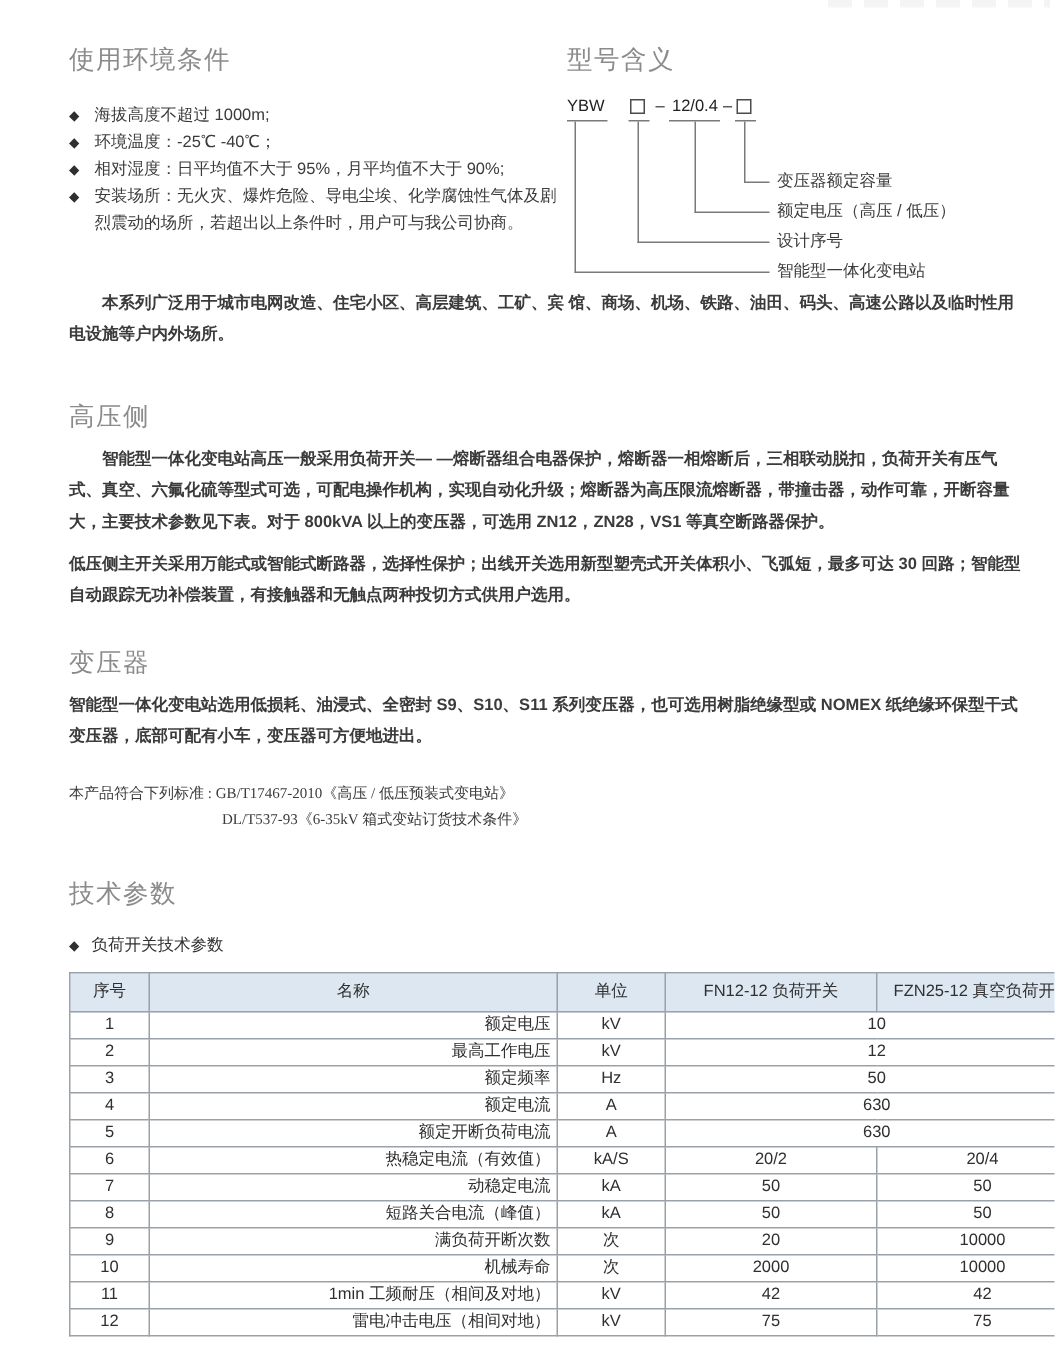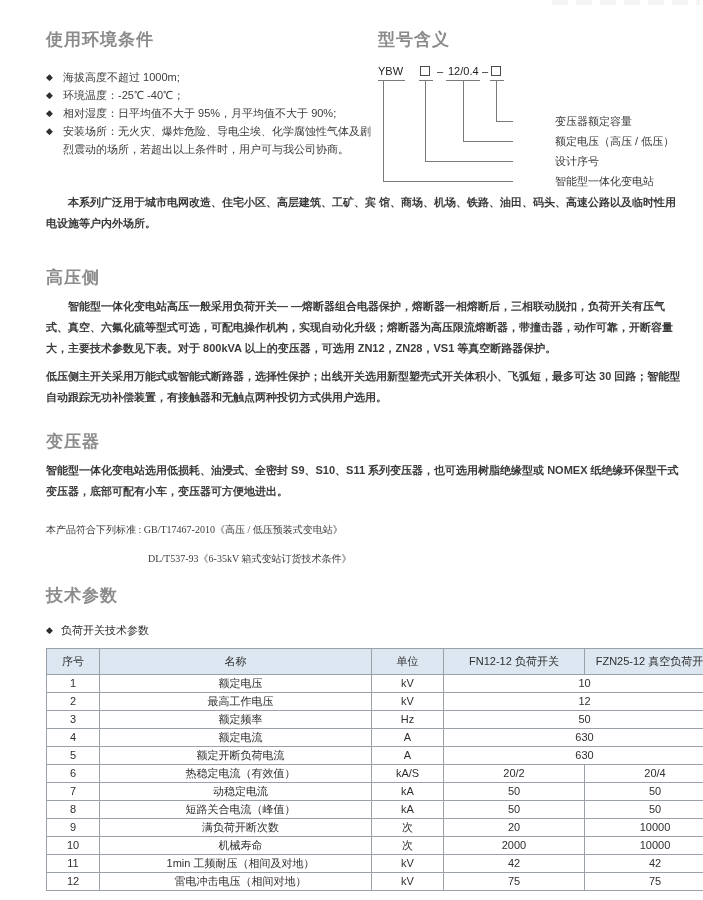--- a/index.html
+++ b/index.html
@@ -1,21 +1,21 @@
 <!DOCTYPE html>
 <html><head>
 <meta charset="utf-8">
 <style>
   html,body{margin:0;padding:0;}
   body{
     width:703px;height:900px;background:#ffffff;position:relative;overflow:hidden;
     font-family:"Liberation Sans",sans-serif;color:#3b3b3b;
   }
   .sec{position:absolute;left:46px;width:638px;}
-  h2{margin:0;font-size:17px;line-height:20px;font-weight:700;color:#8b8b8b;letter-spacing:1px;}
+  h2{margin:0;font-size:17px;line-height:20px;font-weight:400;color:#8b8b8b;letter-spacing:1px;}
   p{margin:0;font-size:11px;line-height:21px;color:#3b3b3b;font-weight:bold;}
   .indent{text-indent:2em;}
   
   .artifact{position:absolute;top:0;left:552px;width:148px;height:5px;
     background:repeating-linear-gradient(90deg,#f4f4f4 0 16px,#ffffff 16px 24px);}
   
   .sec-env{top:30px;left:46px;width:330px;}
   .env-list{list-style:none;margin:18px 0 0;padding:0;}
   .env-list li{position:relative;padding-left:17px;font-size:11px;line-height:18px;color:#3b3b3b;}
   .diamond{position:absolute;left:0;top:0;font-size:9px;color:#2f2f2f;line-height:18px;}
@@ -29,38 +29,38 @@
   .f-sep2{left:104px;}
   .mbox{position:absolute;top:2px;width:8px;height:8px;border:1px solid #4a4a4a;background:#fff;}
   .b1{left:42px;} .b2{left:113px;}
   .u{position:absolute;top:16px;height:1px;background:#7a7a7a;}
   .u1{left:0;width:27px;} .u2{left:41px;width:14px;} .u3{left:68px;width:34px;} .u4{left:112px;width:14px;}
   .conn{position:absolute;border-left:1px solid #7a7a7a;border-bottom:1px solid #7a7a7a;}
   .c1{left:118px;top:17px;width:16px;height:40px;}
   .c2{left:85px;top:17px;width:49px;height:60px;}
   .c3{left:47px;top:17px;width:87px;height:80px;}
   .c4{left:5px;top:17px;width:129px;height:100px;}
-  .model-label{position:absolute;left:140px;font-size:11px;line-height:16px;color:#3b3b3b;white-space:nowrap;margin-left:37px;}
+  .model-label{position:absolute;left:140px;font-size:11px;line-height:16px;color:#3b3b3b;white-space:nowrap;}
   .l1{top:49px;} .l2{top:69px;} .l3{top:89px;} .l4{top:109px;}
   
   .sec-usage{top:184px;} .sec-hv{top:268px;} .sec-lv{top:358px;}
   .sec-transformer{top:432px;} .sec-standards{top:508px;} .sec-tech{top:586px;}
   .sec p{margin-top:8px;}
   .std-line{margin-top:13px;font-size:10px;line-height:17px;color:#3b3b3b;font-family:Liberation Serif, serif;}
-  .std-line + .std-line{margin-top:12px;padding-left:102px;}
+  .std-line + .std-line{margin-top:0;padding-left:102px;}
   
   .table-caption{position:relative;margin-top:16px;padding-left:15px;font-size:11px;line-height:16px;color:#2f2f2f;}
   .table-caption .diamond{line-height:16px;}
   table{width:638px;border-collapse:collapse;margin-top:10px;table-layout:fixed;}
   th,td{border:1px solid #9aa1a8;font-size:11px;font-weight:400;color:#2f2f2f;text-align:center;
     padding:2px 4px;line-height:13px;}
   th{background:#dce7f1;padding:6px 4px;}
   th:last-child,td:last-child{border-right:none;}
   .w-no{width:44px;} .w-name{width:263px;} .w-unit{width:63px;} .w-v1{width:132px;} .w-v2{width:132px;}
-  td.col-name{text-align:center;padding-left:14px;}
+  td.col-name{text-align:right;padding-left:14px;}
 </style>
 </head>
 <body>
 
 <div class="artifact"></div>
 
 <section class="sec sec-env">
   <h2>使用环境条件</h2>
   <ul class="env-list">
       <li><span class="diamond">◆</span><span>海拔高度不超过 1000m;</span></li>

